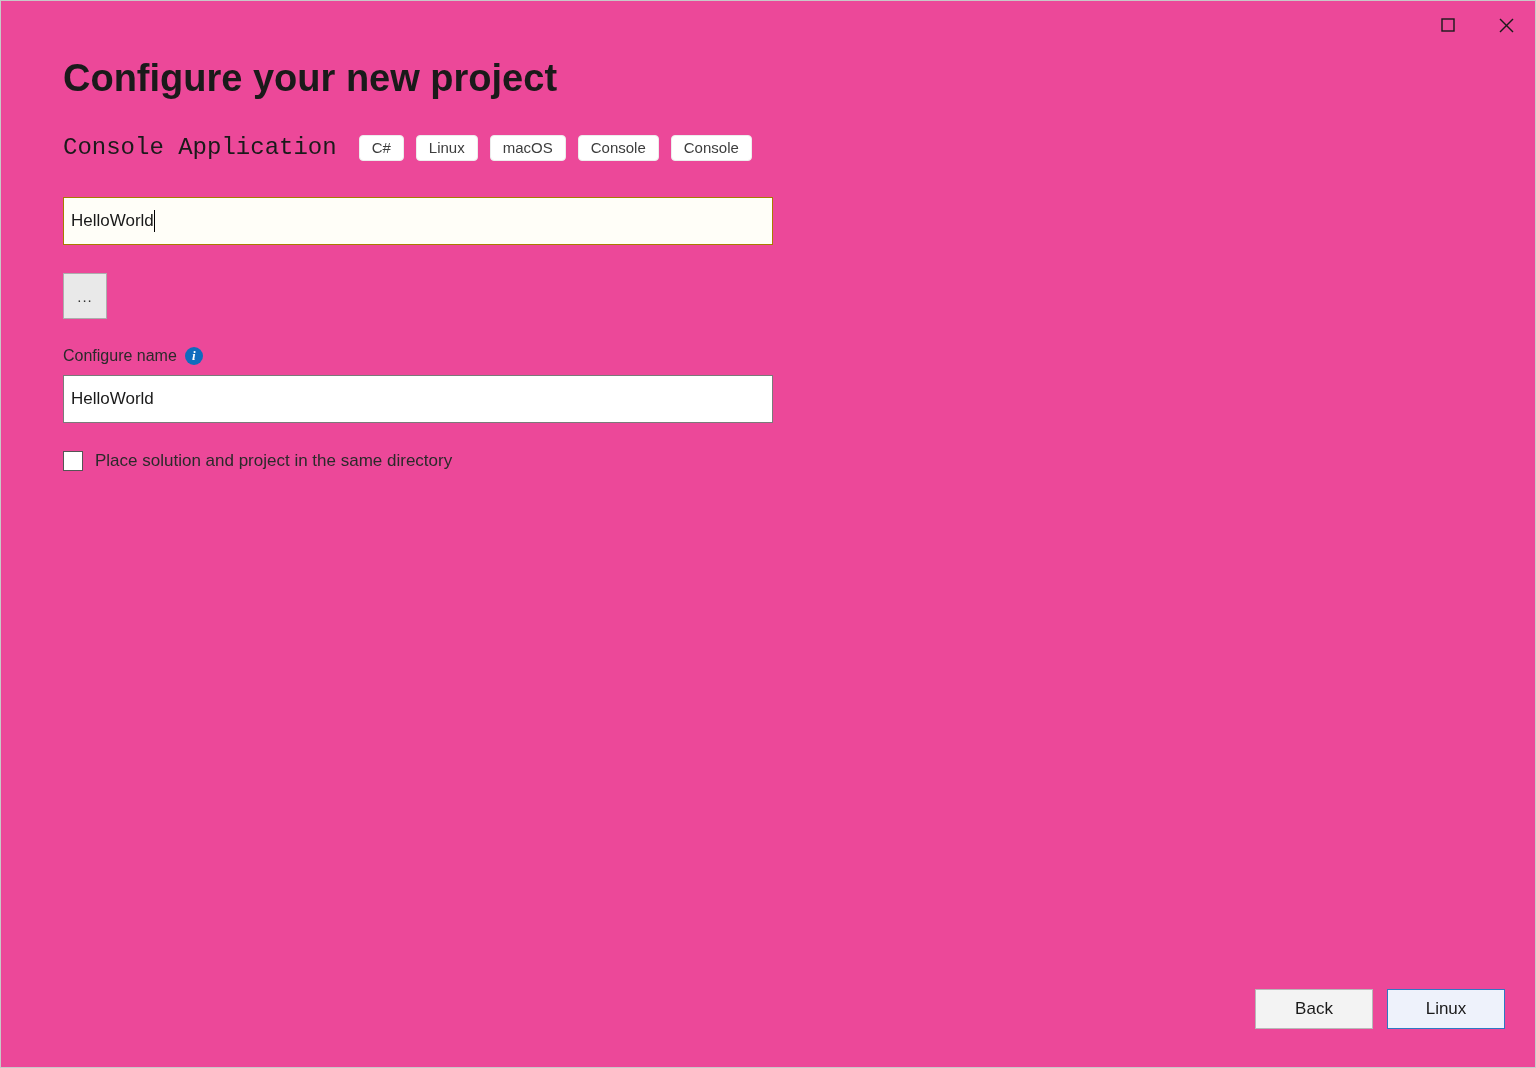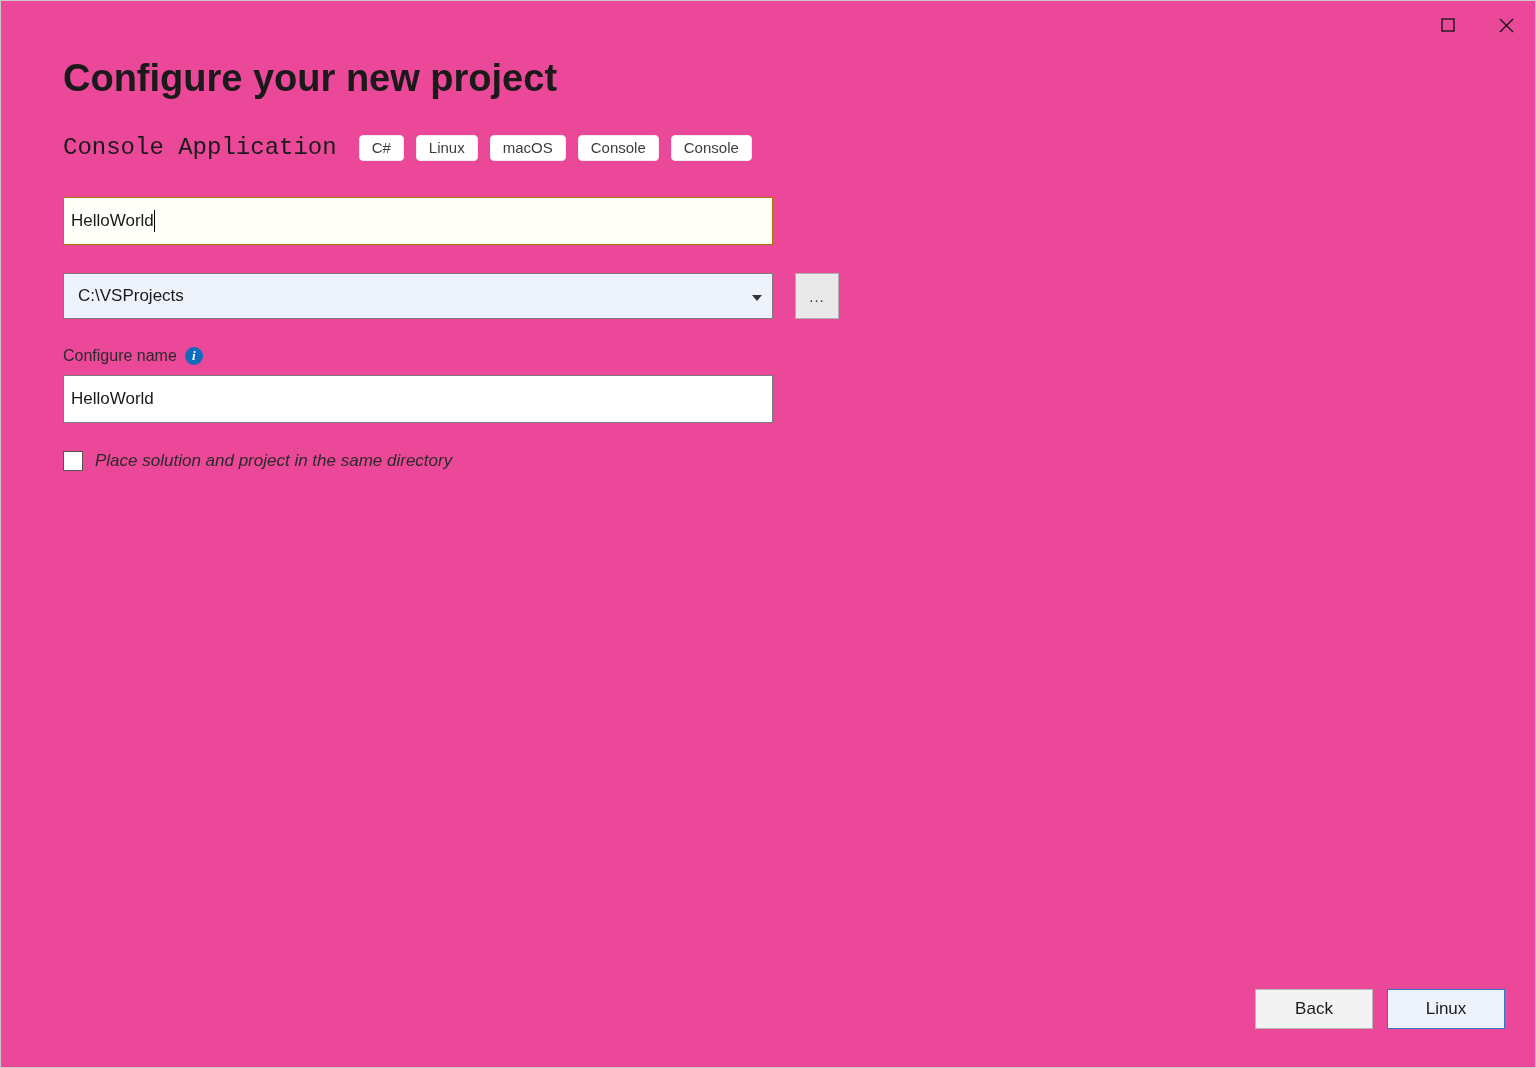--- a/index.html
+++ b/index.html
@@ -152,21 +152,20 @@
   }
   .checkbox-box {
     width: 20px; height: 20px;
     border: 1.5px solid #555;
     background: #fff;
     cursor: pointer;
   }
   .checkbox-label {
     font-size: 17px; color: #2a2a2a;
     cursor: pointer;
-    font-style: italic;
   }
   .footer {
     position: absolute;
     right: 30px; bottom: 38px;
     display: flex;
     gap: 14px;
     margin-top: 36px;
   }
   .btn {
     min-width: 118px;
@@ -223,28 +222,20 @@
 
     <div class="field-block">
       <div class="text-input focused input-like">
         <span>HelloWorld</span>
           <span class="caret"></span>
       </div>
     </div>
 
     <div class="field-block">
       <div class="combo-row">
-        <div class="combo">
-          <span>C:\VSProjects</span>
-          <span class="chev">
-            <svg width="10" height="6" viewBox="0 0 10 6">
-                <polygon points="0,0 10,0 5,6" fill="#333"></polygon>
-              </svg>
-          </span>
-        </div>
         <div class="browse-btn">
           <span>...</span>
         </div>
       </div>
     </div>
 
     <div class="field-block">
       <div class="field-label">
         <span>Configure name</span>
         <span class="info-icon">i</span>

